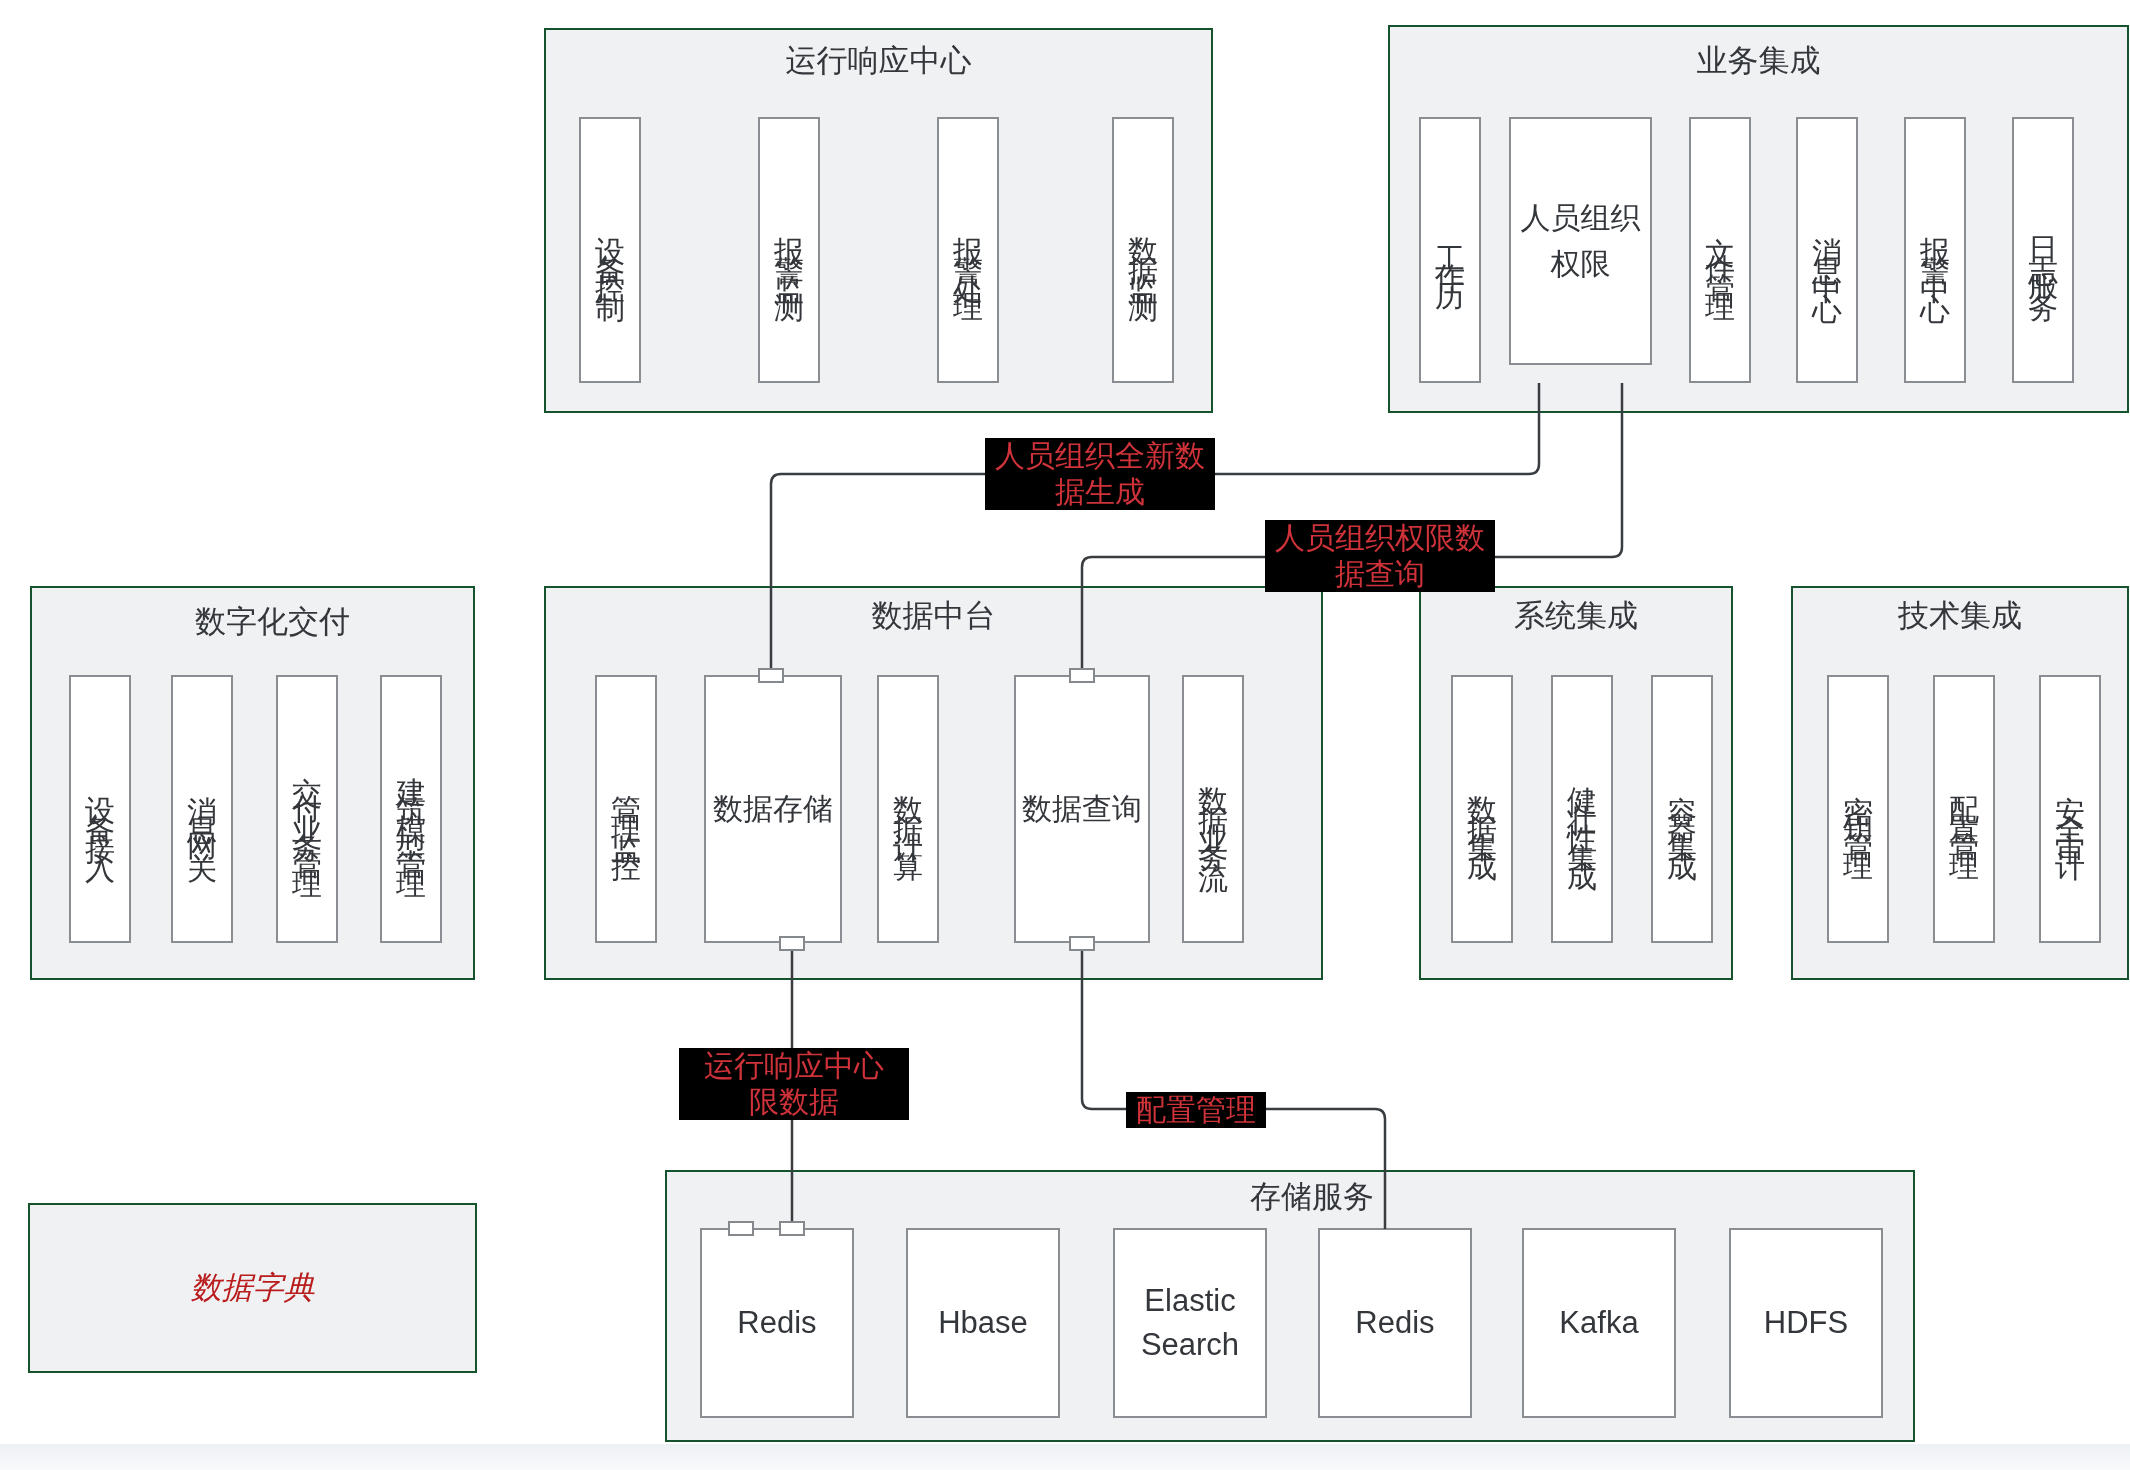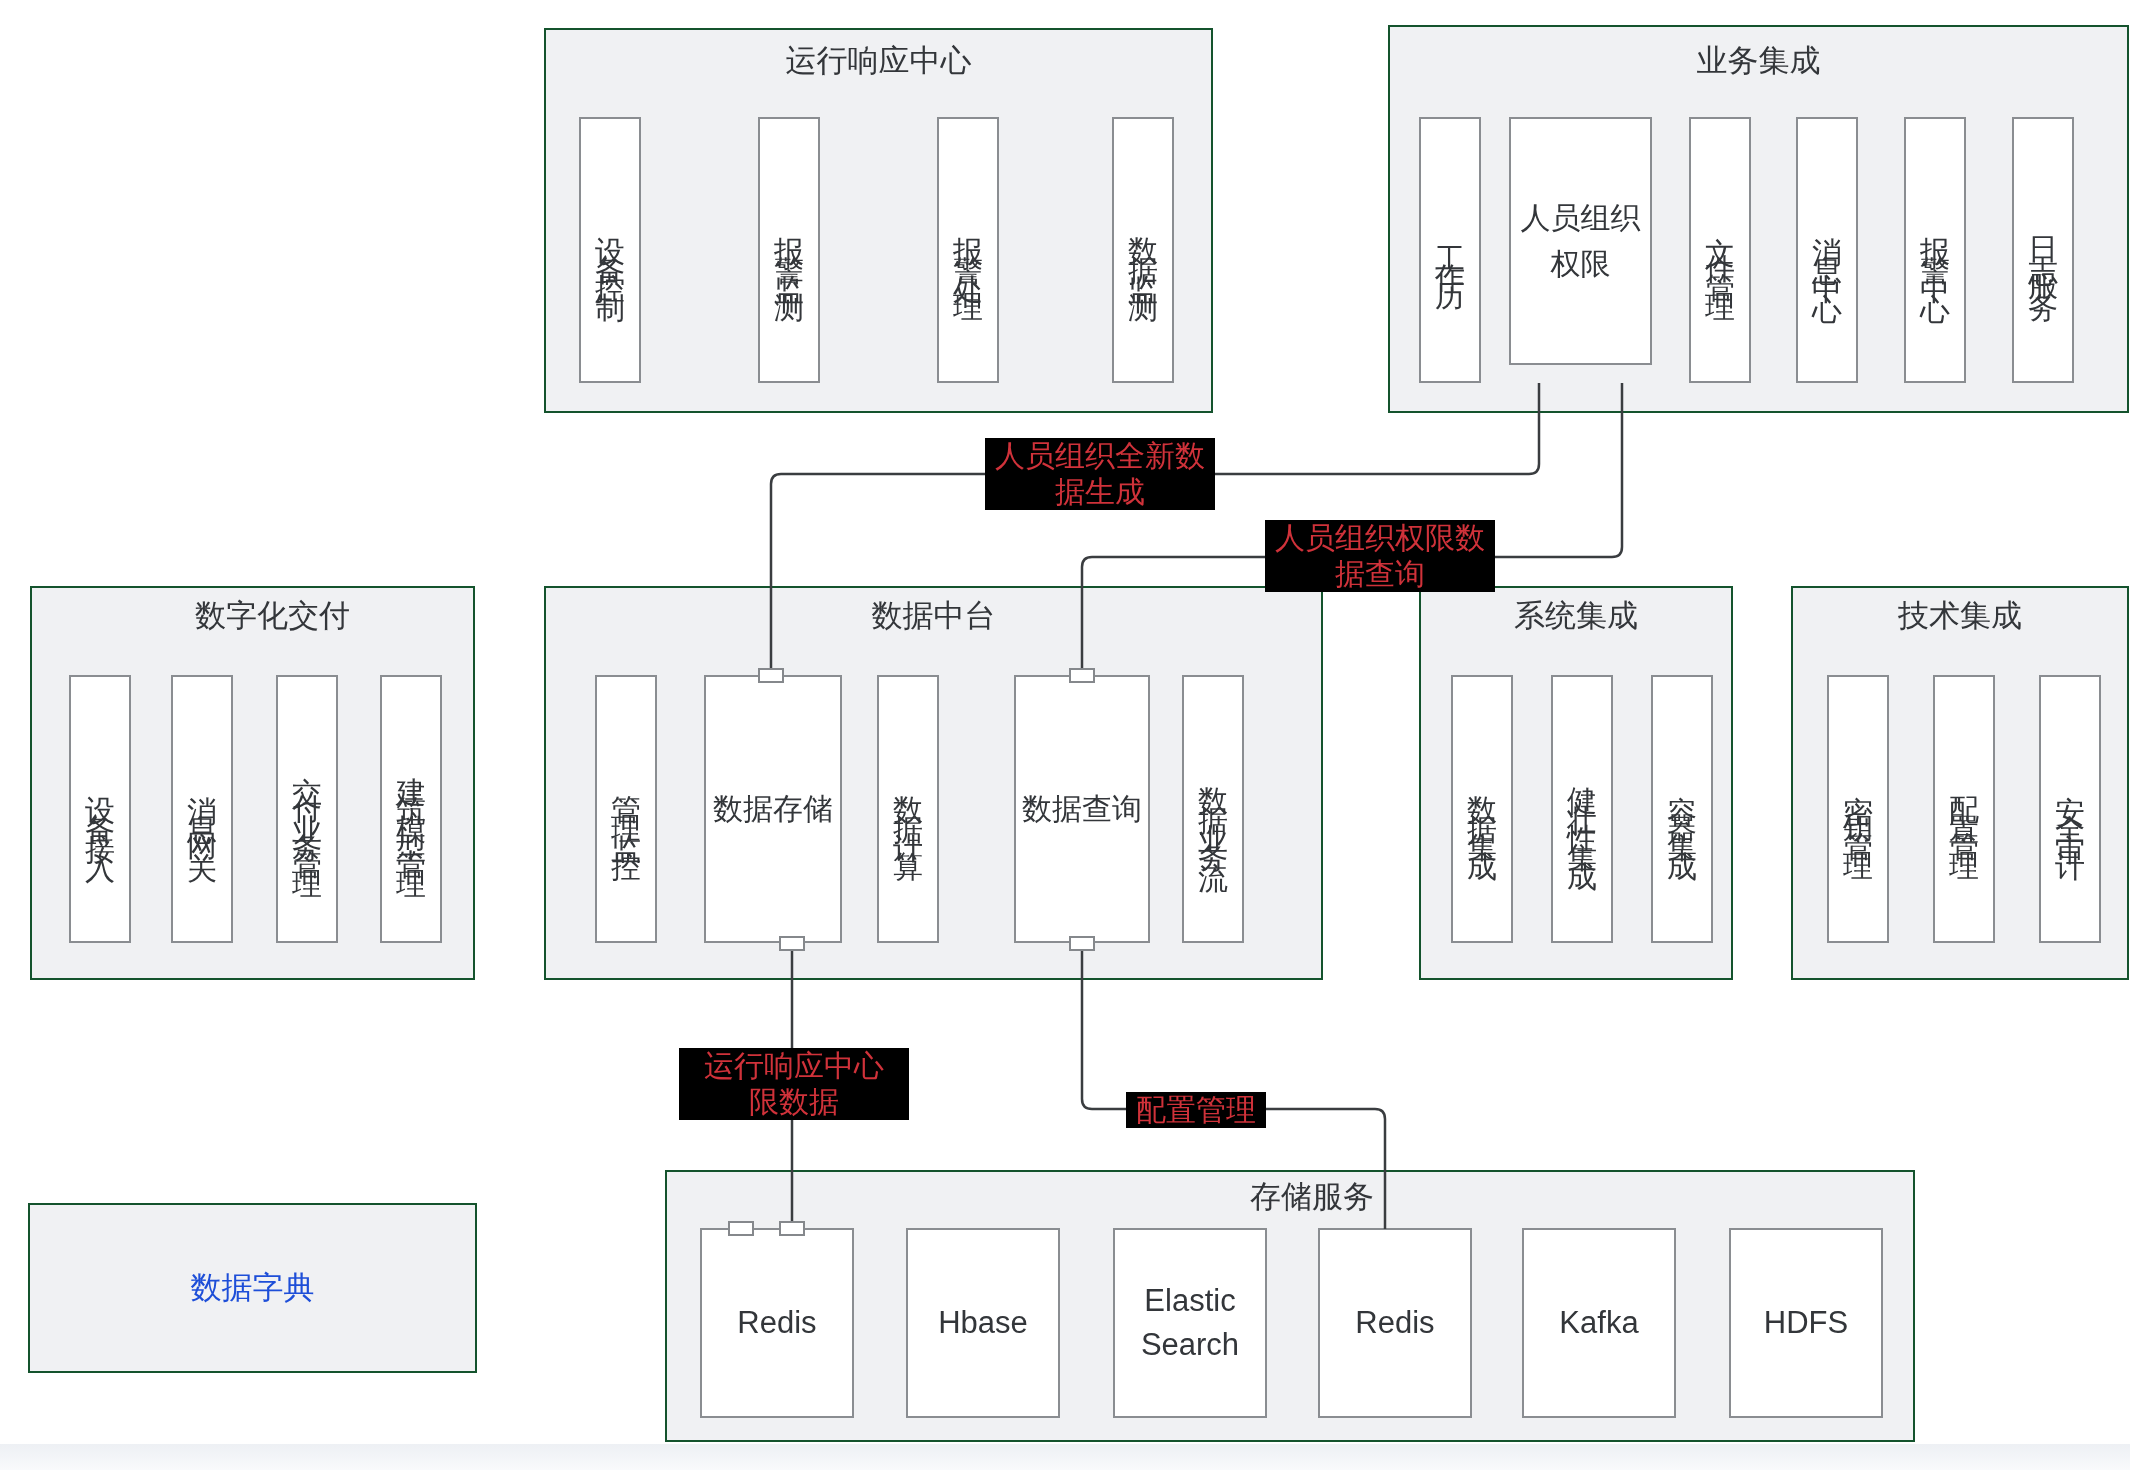--- a/index.html
+++ b/index.html
@@ -51,21 +51,21 @@
     <h2 class="grp-title" style="top:17px;">业务集成</h2>
     <div class="node v" style="left:29px;top:90px;width:62px;height:266px;">工作历</div>
     <div class="node" style="left:119px;top:90px;width:143px;height:248px;">人员组织权限</div>
     <div class="node v" style="left:299px;top:90px;width:62px;height:266px;">文件管理</div>
     <div class="node v" style="left:406px;top:90px;width:62px;height:266px;">消息中心</div>
     <div class="node v" style="left:514px;top:90px;width:62px;height:266px;">报警中心</div>
     <div class="node v" style="left:622px;top:90px;width:62px;height:266px;">日志服务</div>
   </section>
 
   <section class="grp" style="left:30px;top:586px;width:445px;height:394px;">
-    <h2 class="grp-title" style="top:11px;margin-left:40px;">数字化交付</h2>
+    <h2 class="grp-title" style="top:17px;margin-left:40px;">数字化交付</h2>
     <div class="node v" style="left:37px;top:87px;width:62px;height:268px;">设备接入</div>
     <div class="node v" style="left:139px;top:87px;width:62px;height:268px;">消息网关</div>
     <div class="node v" style="left:244px;top:87px;width:62px;height:268px;">交付业务管理</div>
     <div class="node v" style="left:348px;top:87px;width:62px;height:268px;">建筑模型管理</div>
   </section>
 
   <section class="grp" style="left:544px;top:586px;width:779px;height:394px;">
     <h2 class="grp-title" style="top:11px;">数据中台</h2>
     <div class="node v" style="left:49px;top:87px;width:62px;height:268px;">管理监控</div>
     <div class="node" style="left:158px;top:87px;width:138px;height:268px;">数据存储</div>
@@ -91,21 +91,21 @@
   <section class="grp" style="left:665px;top:1170px;width:1250px;height:272px;">
     <h2 class="grp-title" style="top:8px;padding-left:44px;">存储服务</h2>
     <div class="node" style="left:33px;top:56px;width:154px;height:190px;font-size:31px;">Redis</div>
     <div class="node" style="left:239px;top:56px;width:154px;height:190px;font-size:31px;">Hbase</div>
     <div class="node" style="left:446px;top:56px;width:154px;height:190px;font-size:31px;line-height:44px;">Elastic Search</div>
     <div class="node" style="left:651px;top:56px;width:154px;height:190px;font-size:31px;">Redis</div>
     <div class="node" style="left:855px;top:56px;width:154px;height:190px;font-size:31px;">Kafka</div>
     <div class="node" style="left:1062px;top:56px;width:154px;height:190px;font-size:31px;">HDFS</div>
   </section>
 
-  <section class="grp" style="left:28px;top:1203px;width:449px;height:170px;display:flex;align-items:center;justify-content:center;font-size:31px;color:#1d4ed8;">
+  <section class="grp" style="left:28px;top:1203px;width:449px;height:170px;display:flex;align-items:center;justify-content:center;font-size:31px;color:#b91c1c;font-style:italic;">
     <span>数据字典</span>
   </section>
 
   <div class="port" style="left:758px;top:668px;"></div>
   <div class="port" style="left:779px;top:936px;"></div>
   <div class="port" style="left:1069px;top:668px;"></div>
   <div class="port" style="left:1069px;top:936px;"></div>
   <div class="port" style="left:728px;top:1221px;"></div>
   <div class="port" style="left:779px;top:1221px;"></div>
 

